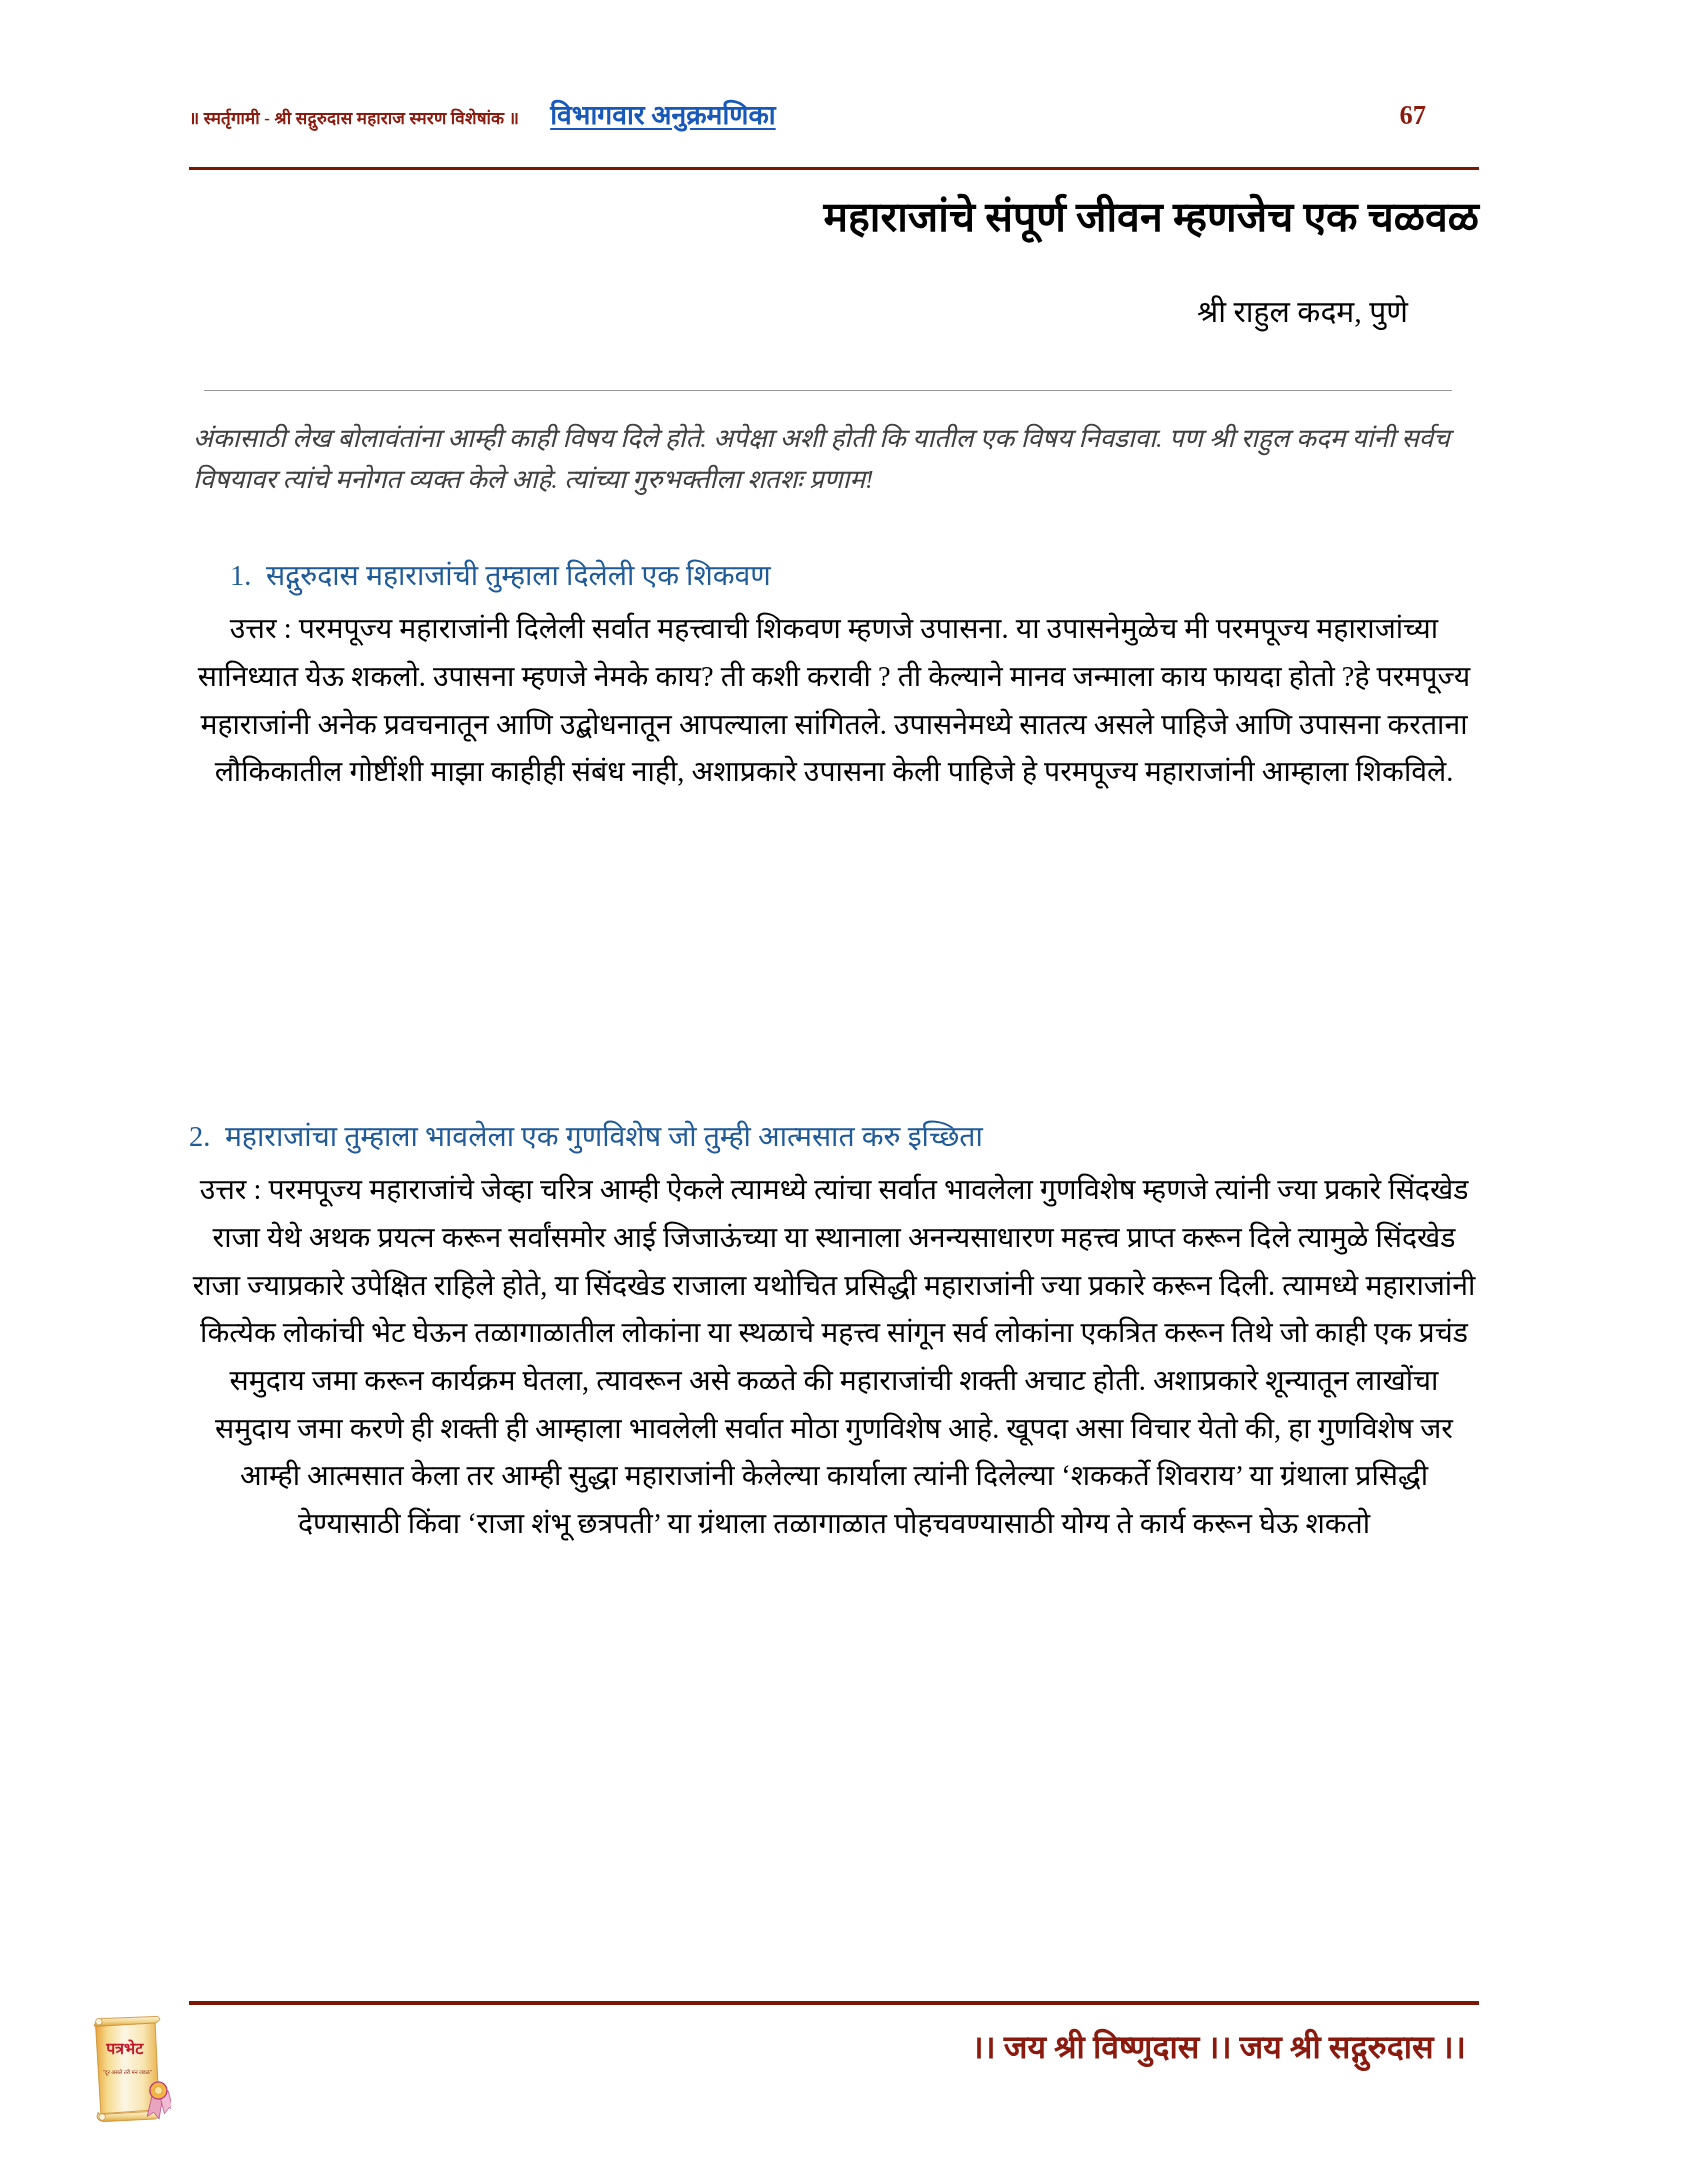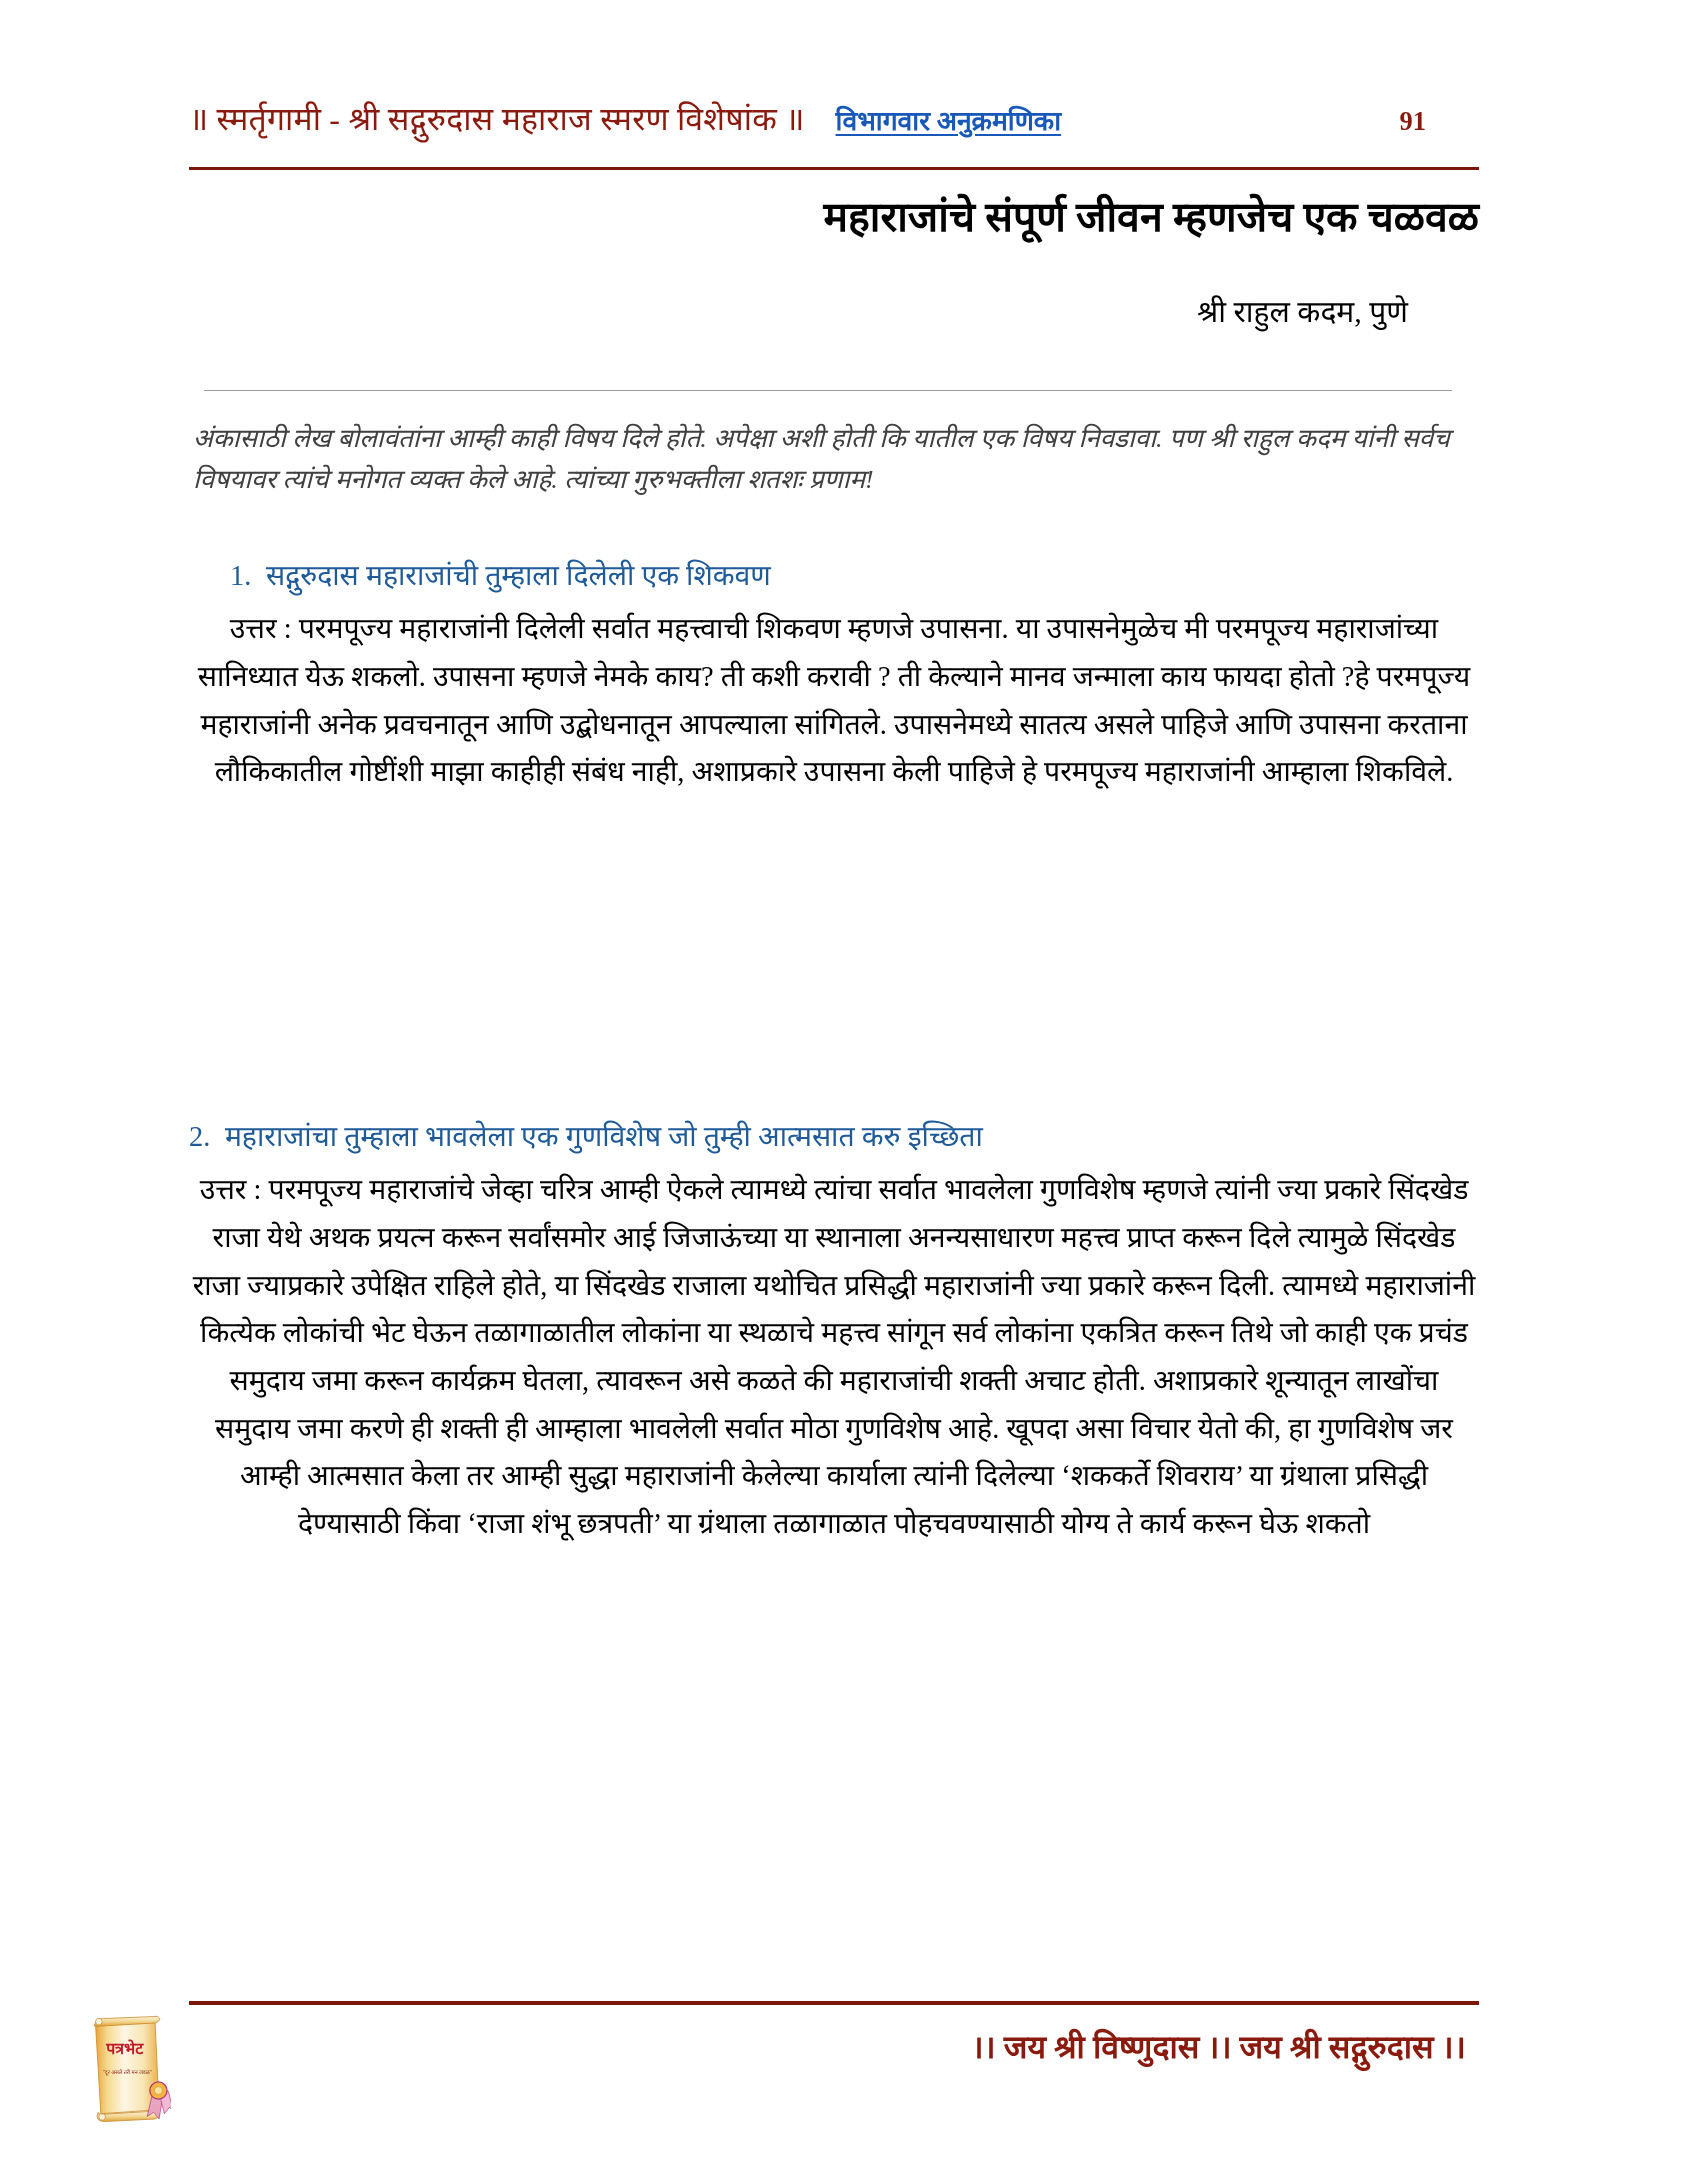--- a/index.html
+++ b/index.html
@@ -33,22 +33,22 @@
     left: 0;
     top: 96px;
     width: 1290px;
     height: 46px;
     display: flex;
     align-items: baseline;
     justify-content: space-between;
   }
   .header-title {
     font-family: "Liberation Serif", "DejaVu Serif", serif;
-    font-size: 32px;
-    font-weight: normal;
+    font-size: 17px;
+    font-weight: bold;
     color: #8B1A0E;
     letter-spacing: 0.2px;
     white-space: nowrap;
   }
   .header-toc {
     font-family: "Liberation Serif", "DejaVu Serif", serif;
     font-size: 26.5px;
     font-weight: bold;
     color: #1758B8;
     text-decoration: underline;
@@ -182,21 +182,21 @@
 </style>
 </head>
 <body>
 
 <div class="page">
   <div class="content">
 
     <div class="running-header">
       <span class="header-title">॥ स्मर्तृगामी - श्री सद्गुरुदास महाराज स्मरण विशेषांक ॥</span>
       <a class="header-toc" href="#">विभागवार अनुक्रमणिका</a>
-      <span class="header-pageno">91</span>
+      <span class="header-pageno">67</span>
     </div>
 
     <div class="rule-top"></div>
 
     <div class="article-title">महाराजांचे संपूर्ण जीवन म्हणजेच एक चळवळ</div>
 
     <div class="article-author">श्री राहुल कदम, पुणे</div>
 
     <div class="rule-thin"></div>
 

